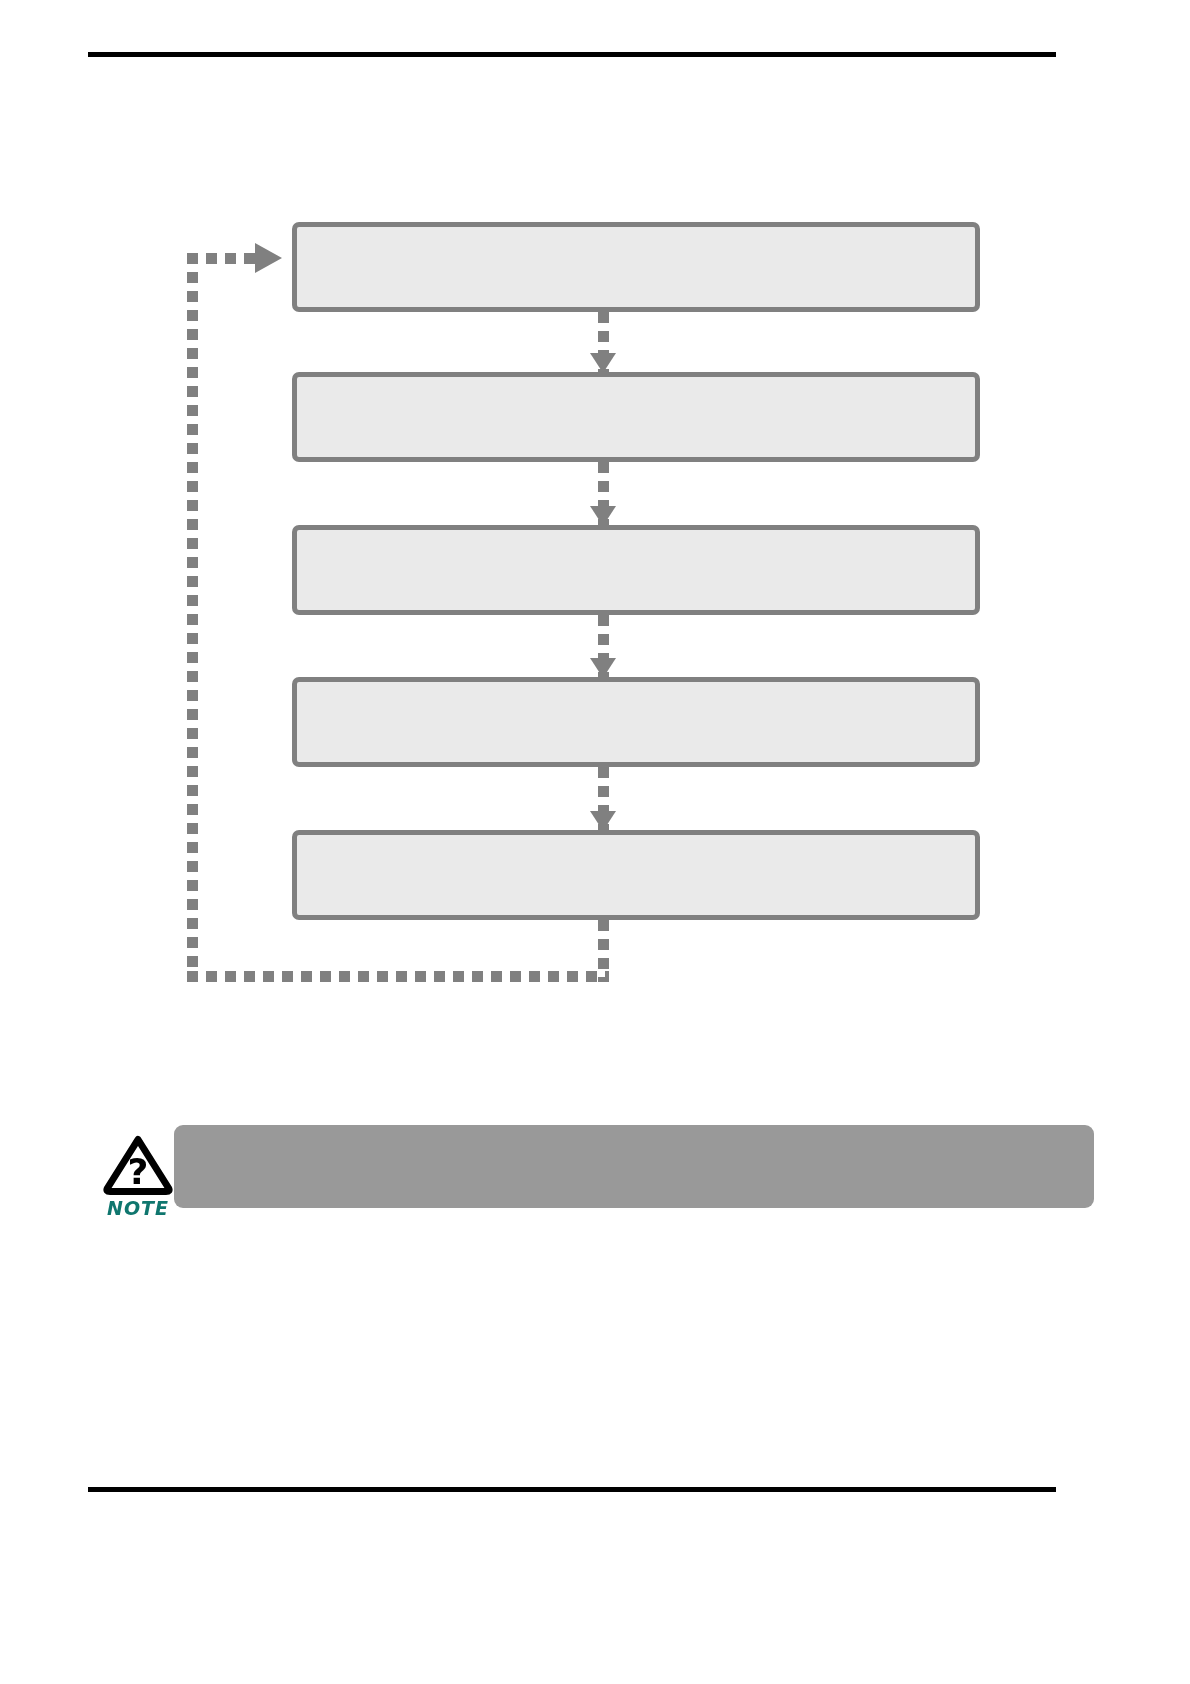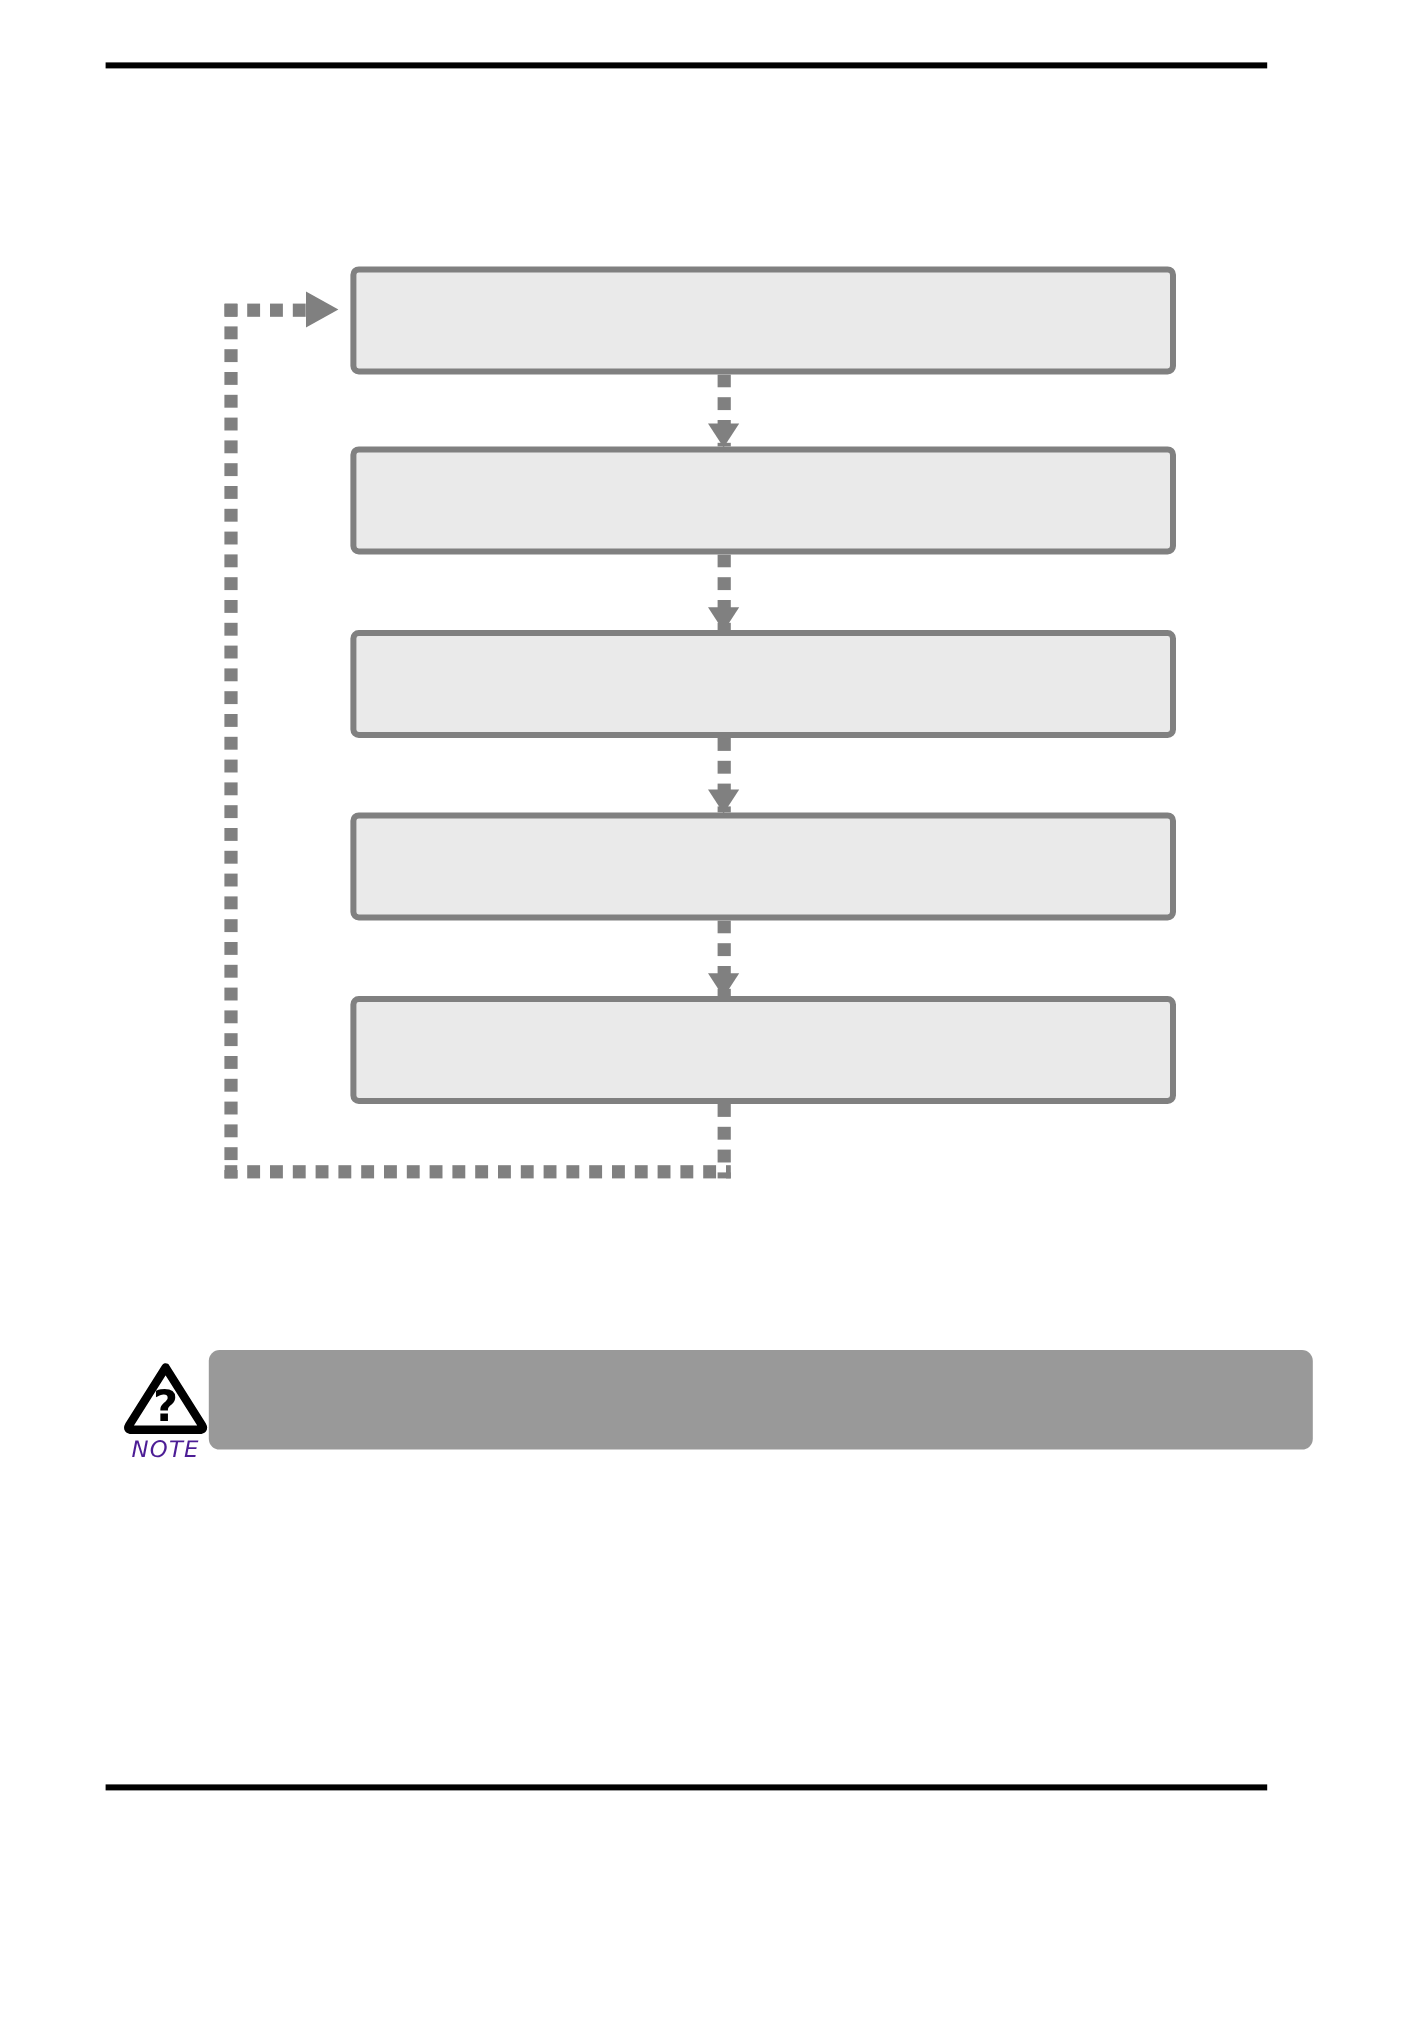--- a/index.html
+++ b/index.html
@@ -167,25 +167,25 @@
     top: 14px;
     width: 76px;
     height: 100px;
     display: flex;
     flex-direction: column;
     align-items: center;
   }
   #note-icon svg { display: block; }
   #note-icon-label {
     font-family: "DejaVu Sans", sans-serif;
-    font-weight: normal;
+    font-weight: bold;
     font-style: italic;
     font-size: 19px;
     letter-spacing: 1px;
-    color: #4c1d95;
+    color: #0f766e;
     margin-top: 1px;
   }
   #note-bar {
     position: absolute;
     left: 78px;
     top: 5px;
     width: 920px;
     height: 83px;
     background: #999999;
     border-radius: 9px;

